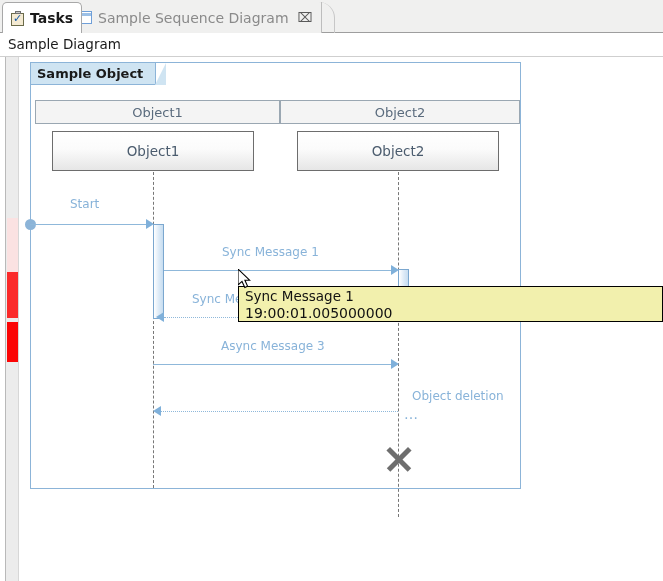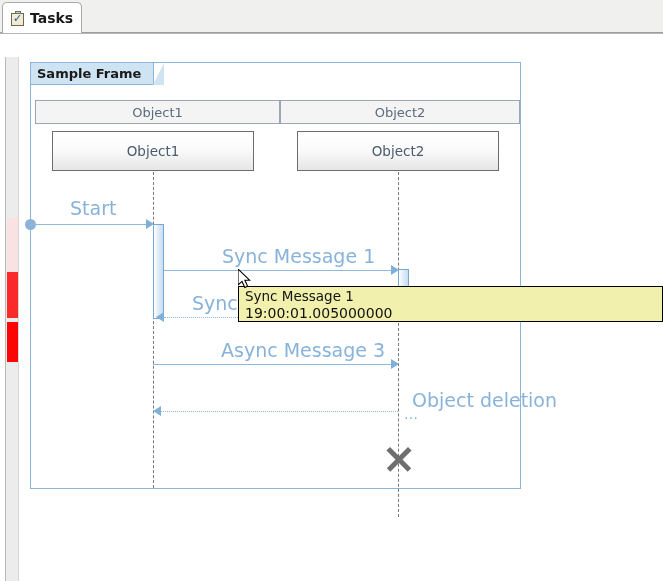--- a/index.html
+++ b/index.html
@@ -195,21 +195,21 @@
   }
   .arrow-r {
     border-top:5px solid transparent; border-bottom:5px solid transparent;
     border-left:8px solid #7fb0da;
   }
   .arrow-l {
     border-top:5px solid transparent; border-bottom:5px solid transparent;
     border-right:8px solid #7fb0da;
   }
   .msg-label {
-    position:absolute; font-size:19px; color:#88b3d9; white-space:nowrap;
+    position:absolute; font-size:12px; color:#88b3d9; white-space:nowrap;
   }
   .start-dot {
     position:absolute; width:11px; height:11px; border-radius:50%;
     background:#8cb4d8;
   }
   .ellipsis {
     position:absolute; font-size:14px; color:#88b3d9; letter-spacing:1px;
   }
 
   
@@ -246,36 +246,47 @@
   <div class="tabbar">
     <div class="tab tab-active">
       <span class="icon-clipboard">
         <span class="board"></span>
         <span class="clip"></span>
         <span class="check">✓</span>
       </span>
       <span class="tab-label">Tasks</span>
     </div>
 
+    <div class="tab tab-inactive">
+      <span class="icon-doc">
+        <span class="frame"></span>
+        <span class="titlebar"></span>
+      </span>
+      <span class="tab-label">Sample Sequence Diagram</span>
+      <span class="tab-close">⌧</span>
+    </div>
     <div class="tabbar-underline"></div>
   </div>
 
+  <div class="title-strip">
+    <div class="title-text">Sample Diagram</div>
+  </div>
 
   <div class="canvas">
 
     <div class="ruler">
       <div class="ruler-mark" style="left:1px; top:161px; width:11px; height:54px; background:#fbe2e2;"></div>
       <div class="ruler-mark" style="left:1px; top:215px; width:11px; height:46px; background:#fb2a2a;"></div>
       <div class="ruler-mark" style="left:1px; top:265px; width:11px; height:40px; background:#fb0505;"></div>
     </div>
 
     <div class="frame-lifeline" style="left:30px; top:125px; height:195px;"></div>
 
     <div class="frame">
-      <div class="frame-tag">Sample Frame</div>
+      <div class="frame-tag">Sample Object</div>
     </div>
 
     <div class="hdr-cell" style="left:35px; top:43px; width:245px;">
       <span>Object1</span>
     </div>
     <div class="hdr-cell" style="left:280px; top:43px; width:240px;">
       <span>Object2</span>
     </div>
 
     <div class="lifeline" style="left:153px; top:115px; height:316px;"></div>

